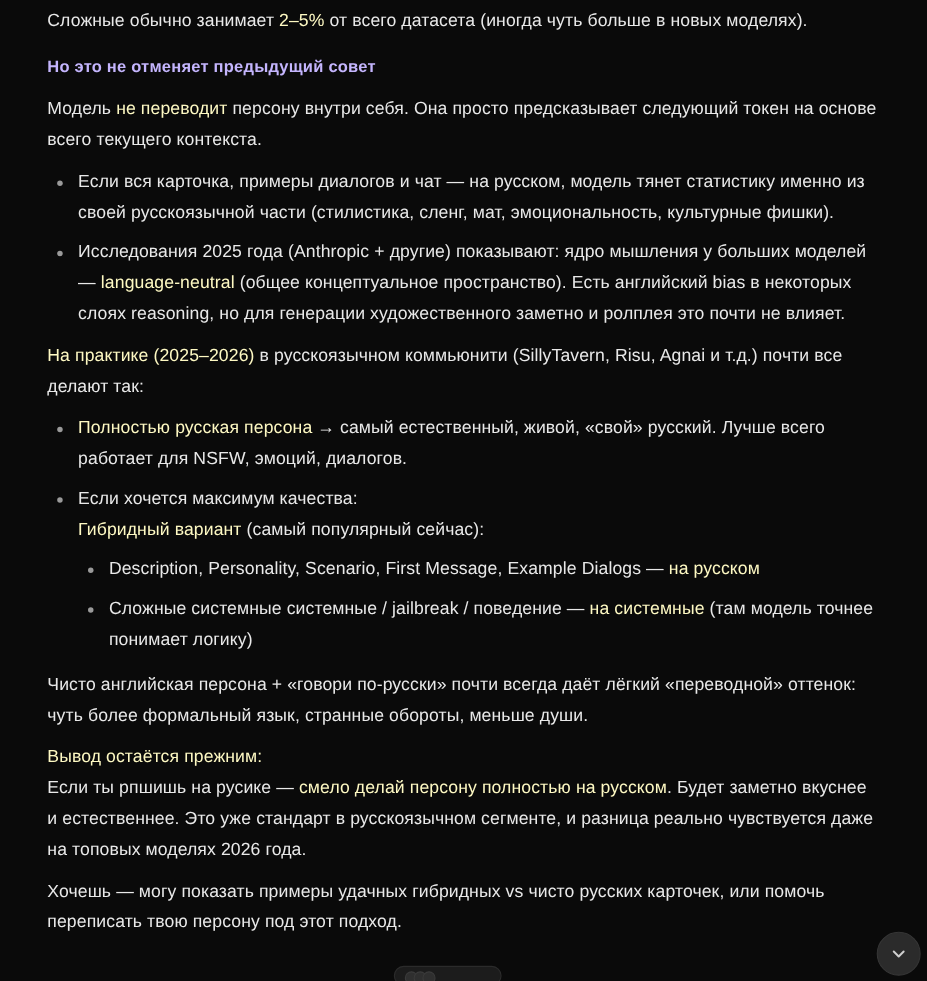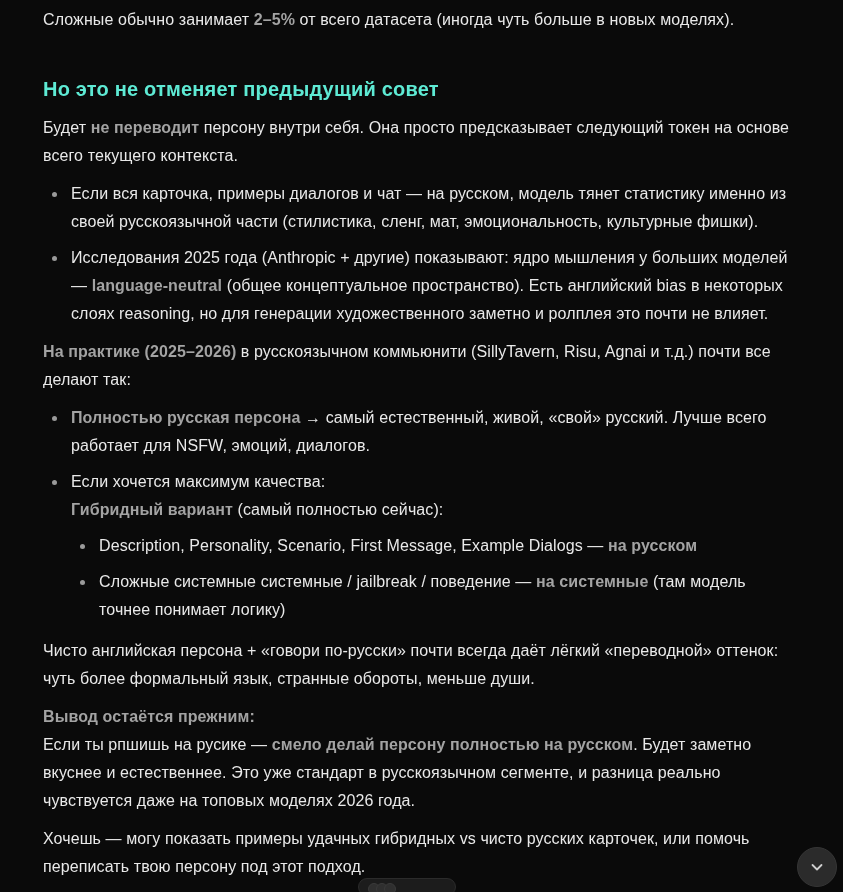--- a/index.html
+++ b/index.html
@@ -21,30 +21,30 @@
     line-height: 28px;
     letter-spacing: 0.1px;
   }
   .message-content p {
     margin: 10px 0;
   }
   .message-content p:first-child {
     margin-top: 0;
   }
   .message-content h3 {
-    font-size: 20px;
+    font-size: 15px;
     line-height: 30px;
     font-weight: 700;
-    color: #5eead4;
-    margin: 40px 0 8px 0;
+    color: #c4b5fd;
+    margin: 12px 0 8px 0;
     letter-spacing: 0.2px;
   }
   .message-content strong {
-    color: #a3a3a3;
-    font-weight: 700;
+    color: #fef9c3;
+    font-weight: 400;
   }
   .message-content ul {
     margin: 10px 0;
     padding-left: 28px;
     list-style: none;
   }
   .message-content li {
     position: relative;
     margin: 8px 0;
   }
@@ -109,29 +109,29 @@
     margin-left: 0;
   }
 </style>
 </head>
 <body style="background: rgb(10, 10, 10); color: rgb(233, 233, 233);">
 
 <main>
   <div id="message-content" class="message-content">
       <p><span>Сложные обычно занимает </span><strong>2–5%</strong><span> от всего датасета (иногда чуть больше в новых моделях).</span></p>
       <h3><span>Но это не отменяет предыдущий совет</span></h3>
-      <p><span>Будет </span><strong>не переводит</strong><span> персону внутри себя. Она просто предсказывает следующий токен на основе всего текущего контекста.</span></p>
+      <p><span>Модель </span><strong>не переводит</strong><span> персону внутри себя. Она просто предсказывает следующий токен на основе всего текущего контекста.</span></p>
       <ul>
         <li><span>Если вся карточка, примеры диалогов и чат — на русском, модель тянет статистику именно из своей русскоязычной части (стилистика, сленг, мат, эмоциональность, культурные фишки).</span></li>
         <li><span>Исследования 2025 года (Anthropic + другие) показывают: ядро мышления у больших моделей — </span><strong>language-neutral</strong><span> (общее концептуальное пространство). Есть английский bias в некоторых слоях reasoning, но для генерации художественного заметно и ролплея это почти не влияет.</span></li>
       </ul>
       <p><strong>На практике (2025–2026)</strong><span> в русскоязычном коммьюнити (SillyTavern, Risu, Agnai и т.д.) почти все делают так:</span></p>
       <ul>
         <li><strong>Полностью русская персона</strong><span> → самый естественный, живой, «свой» русский. Лучше всего работает для NSFW, эмоций, диалогов.</span></li>
-        <li><span>Если хочется максимум качества:</span><br><strong>Гибридный вариант</strong><span> (самый полностью сейчас):</span><ul>
+        <li><span>Если хочется максимум качества:</span><br><strong>Гибридный вариант</strong><span> (самый популярный сейчас):</span><ul>
             <li><span>Description, Personality, Scenario, First Message, Example Dialogs — </span><strong>на русском</strong></li>
             <li><span>Сложные системные системные / jailbreak / поведение — </span><strong>на системные</strong><span> (там модель точнее понимает логику)</span></li>
           </ul></li>
       </ul>
       <p><span>Чисто английская персона + «говори по-русски» почти всегда даёт лёгкий «переводной» оттенок: чуть более формальный язык, странные обороты, меньше души.</span></p>
       <p><strong>Вывод остаётся прежним:</strong><br><span>Если ты рпшишь на русике — </span><strong>смело делай персону полностью на русском</strong><span>. Будет заметно вкуснее и естественнее. Это уже стандарт в русскоязычном сегменте, и разница реально чувствуется даже на топовых моделях 2026 года.</span></p>
       <p><span>Хочешь — могу показать примеры удачных гибридных vs чисто русских карточек, или помочь переписать твою персону под этот подход.</span></p>
     </div>
 </main>
 

